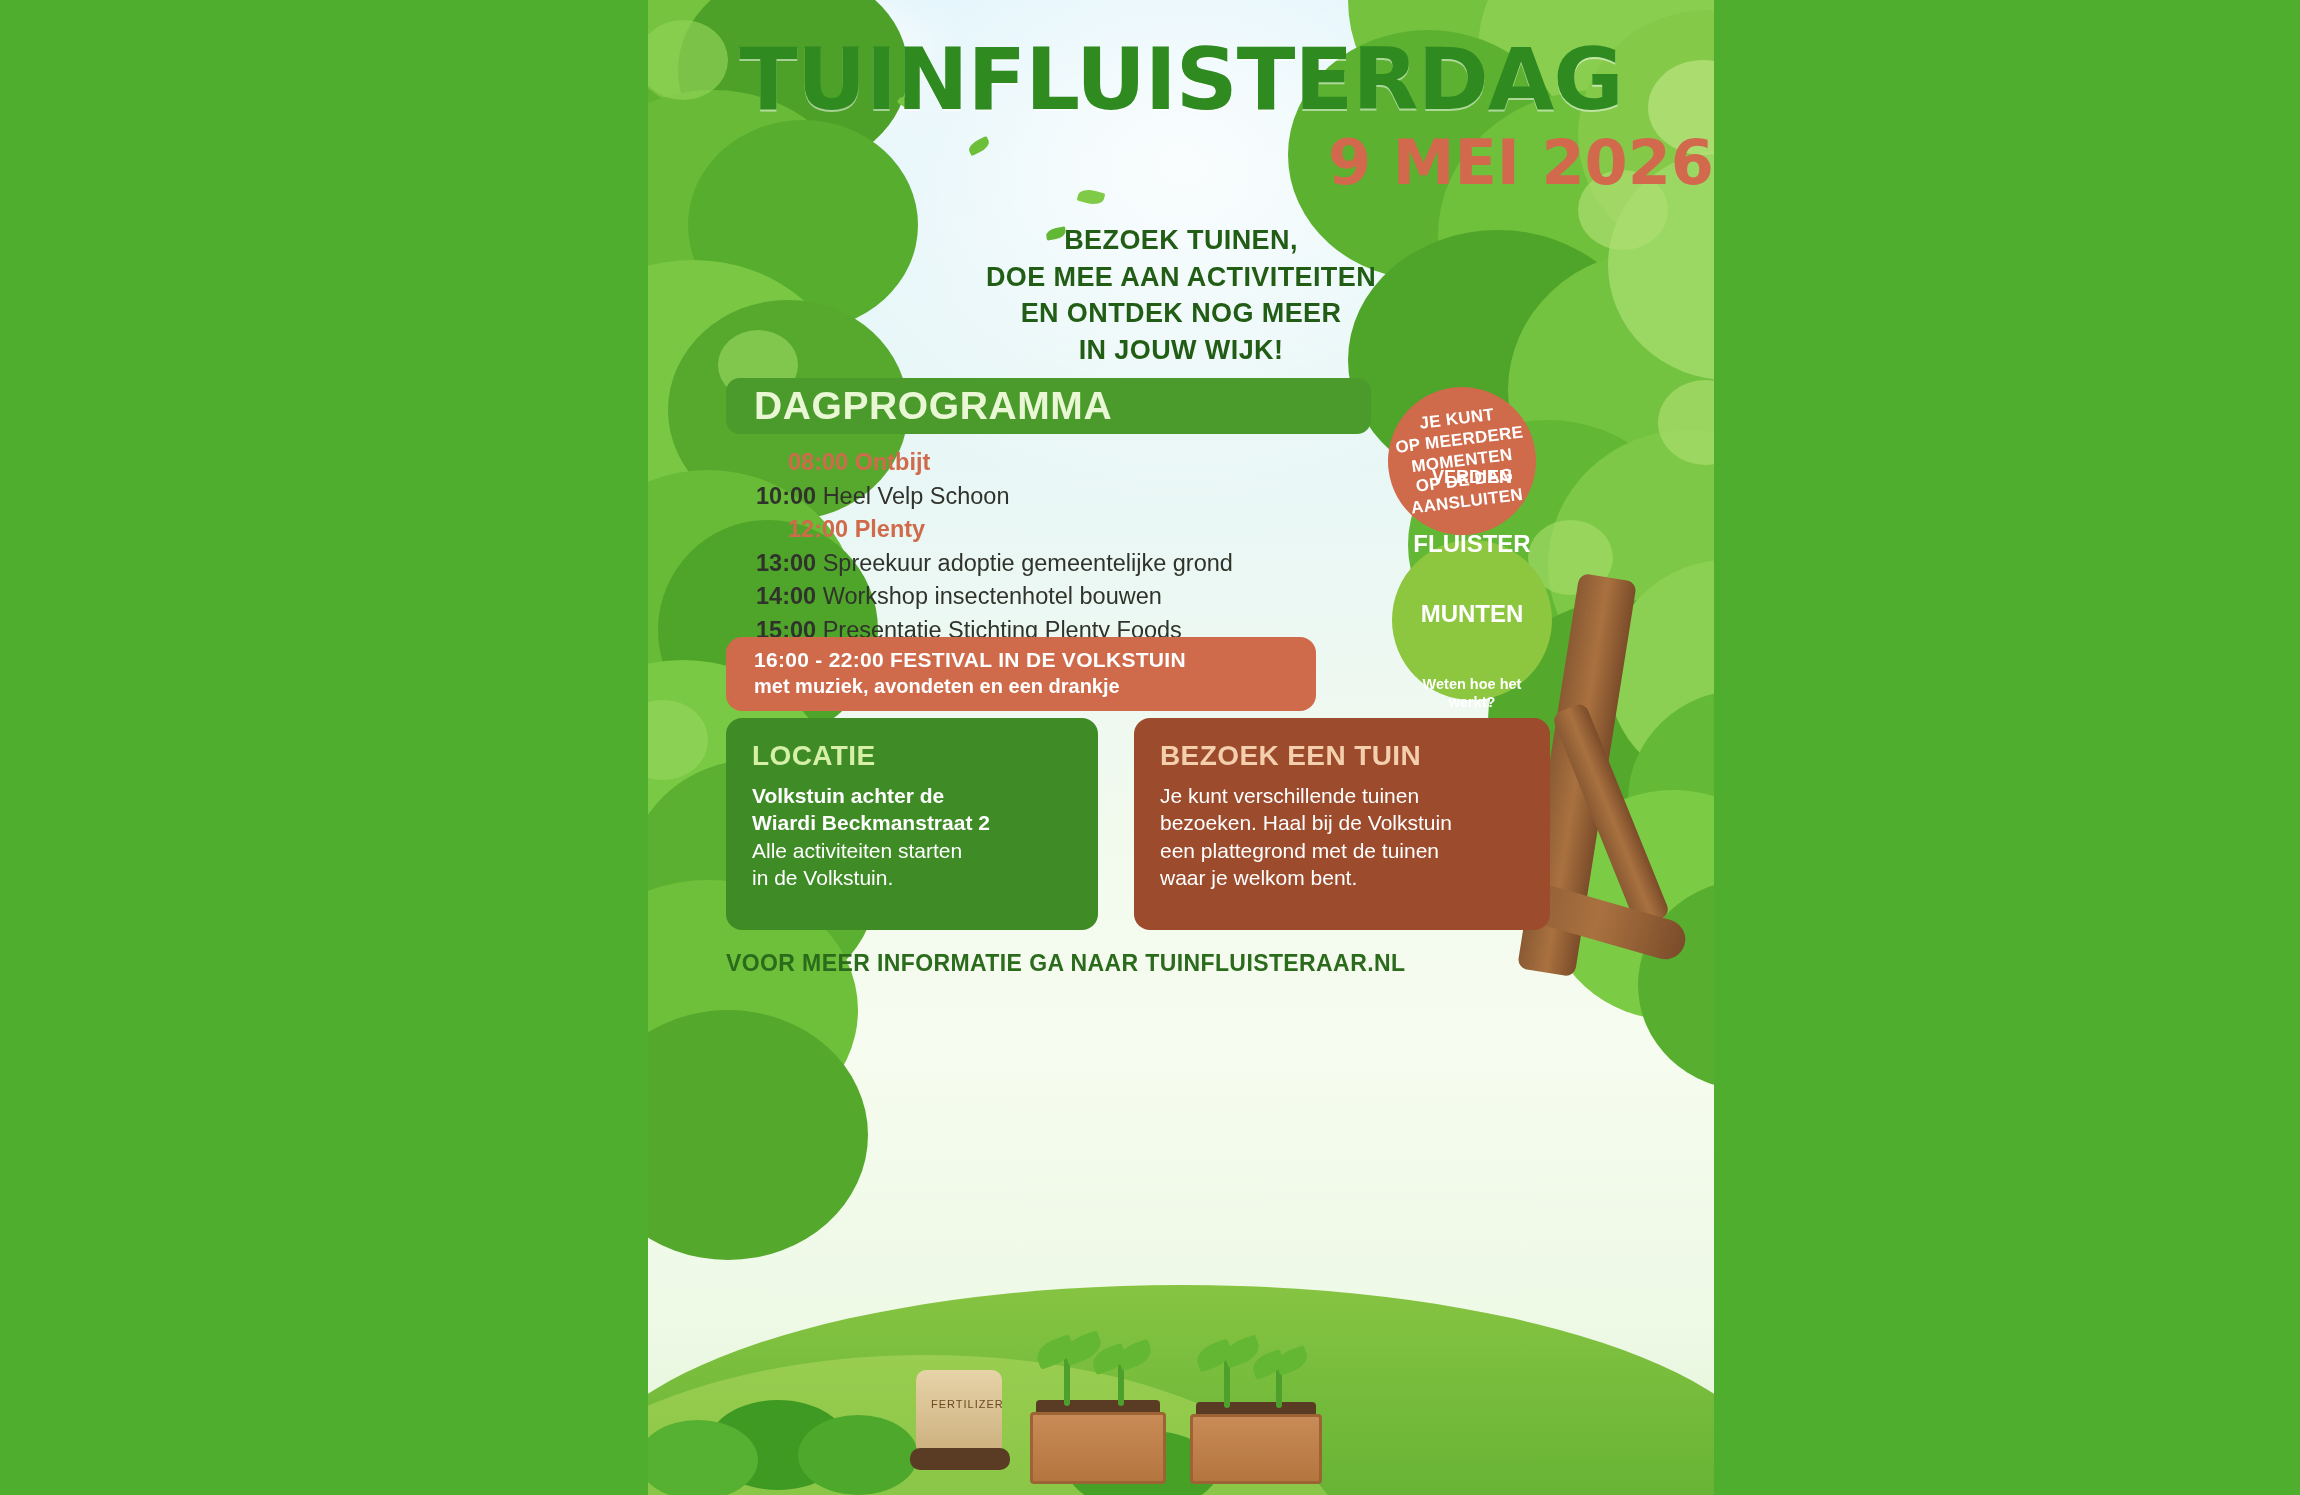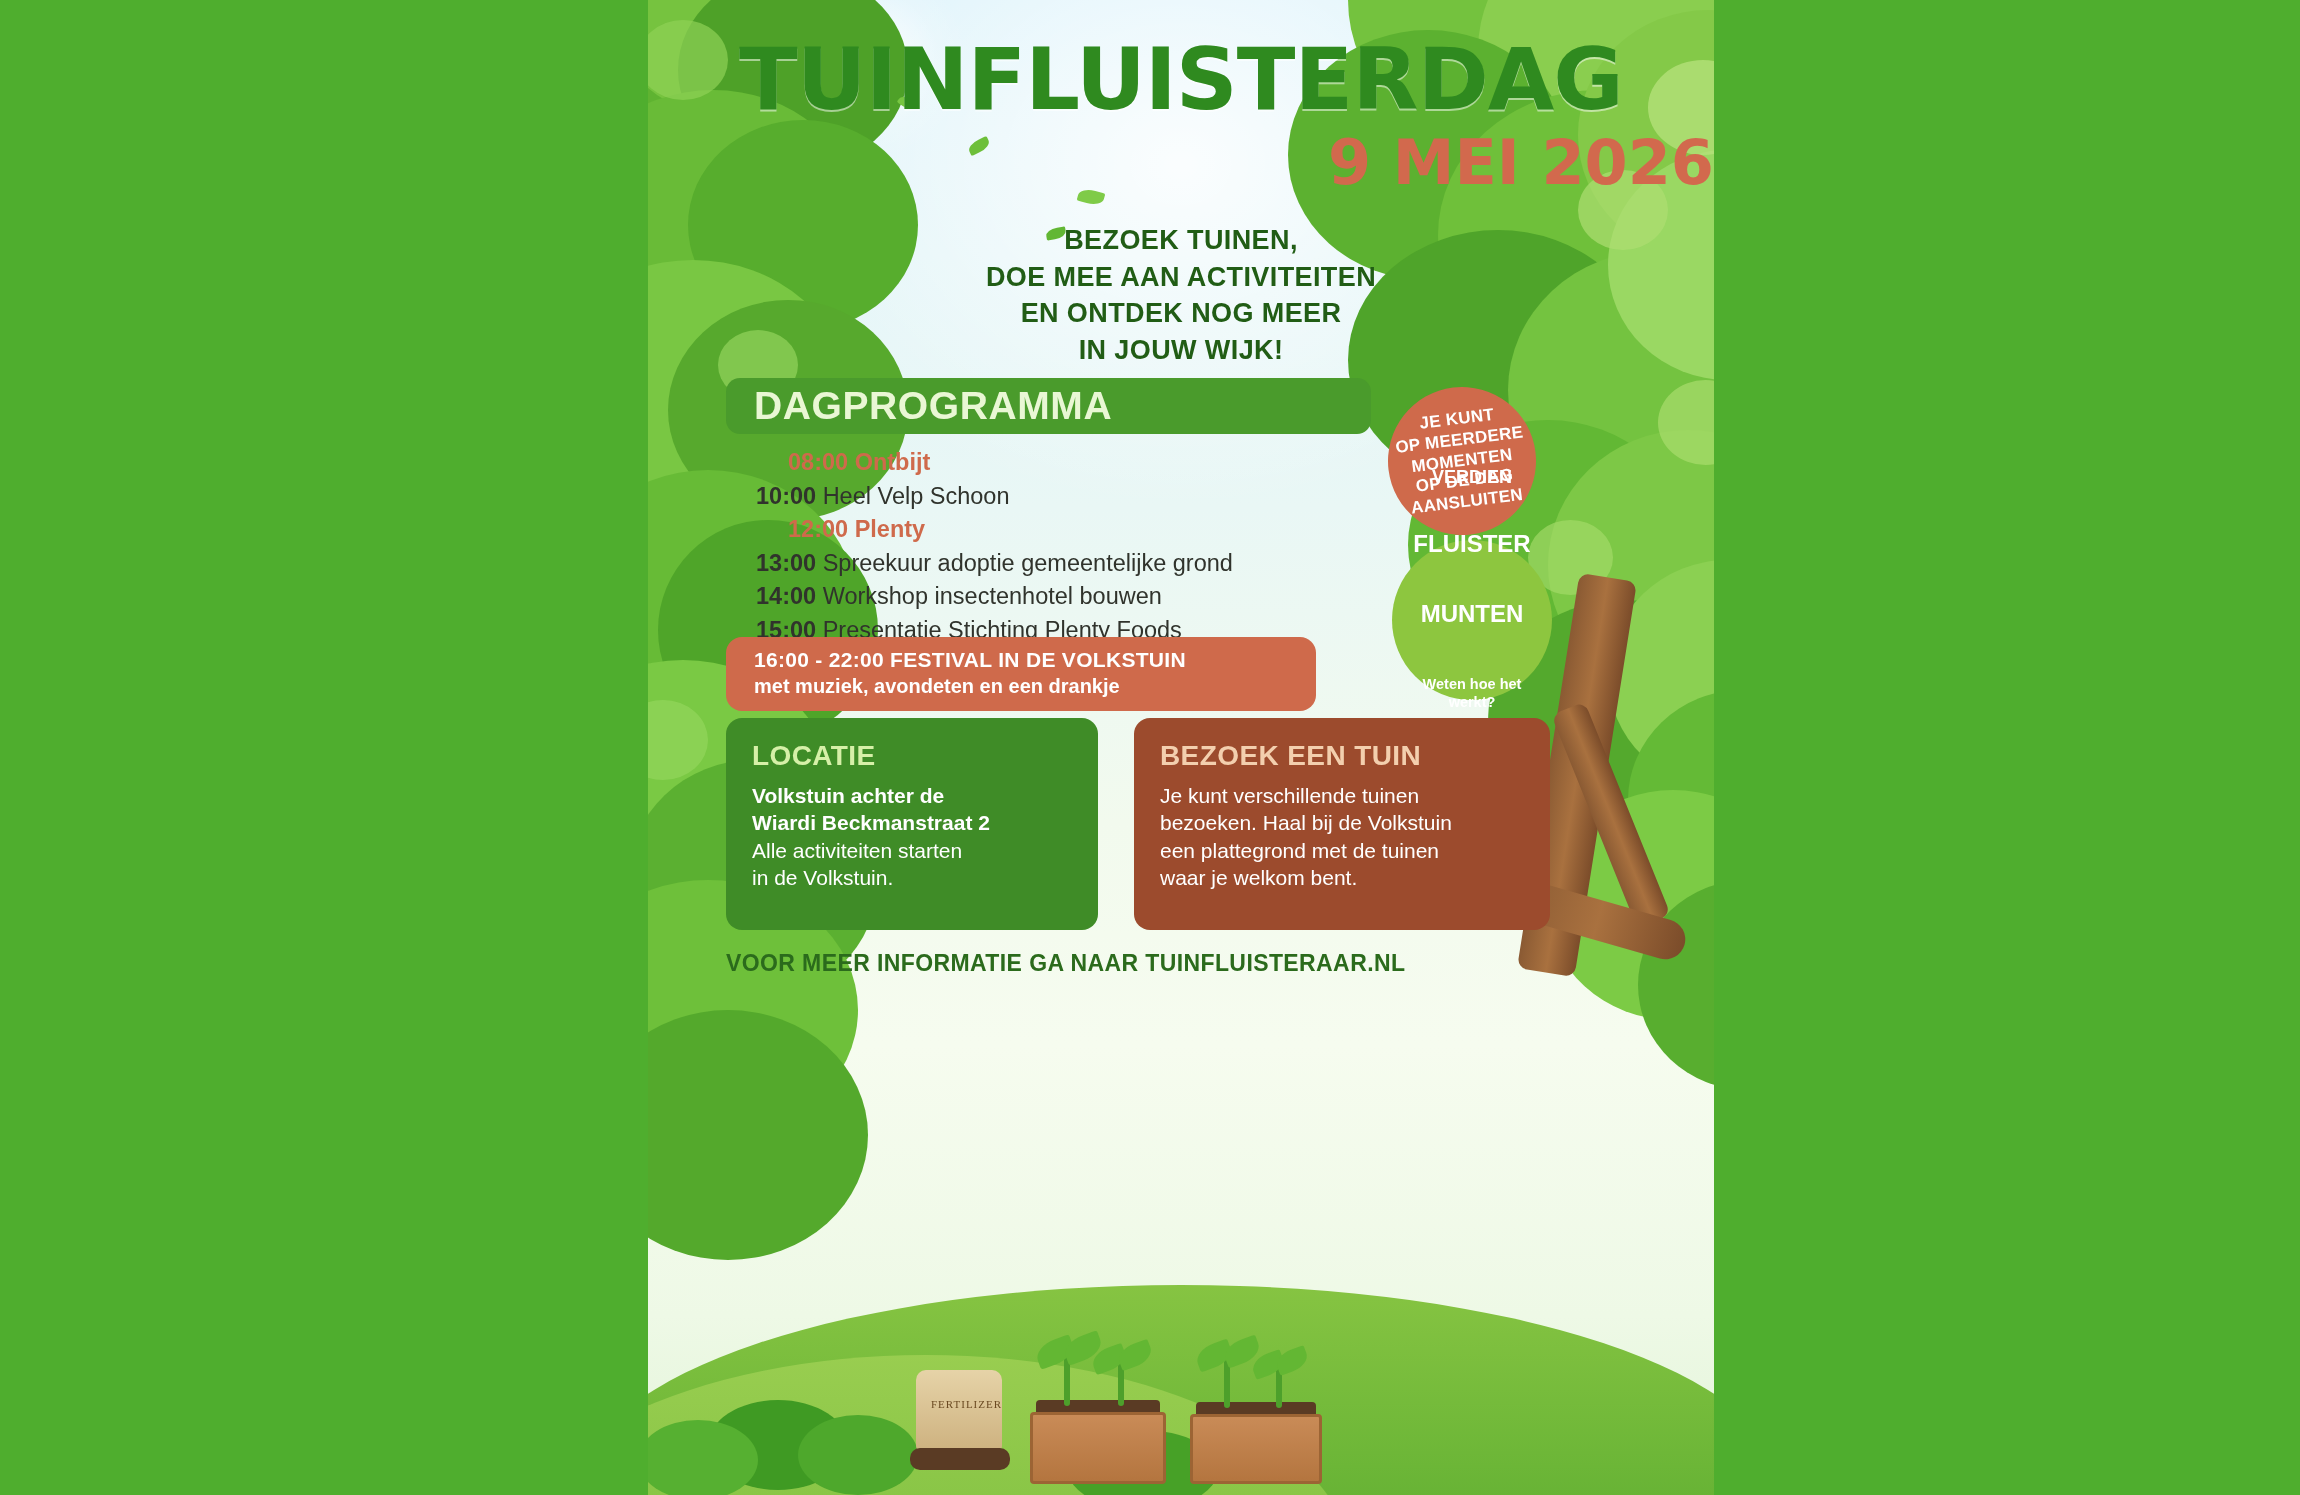--- a/index.html
+++ b/index.html
@@ -288,21 +288,21 @@
   }
   .sack {
     position: absolute;
     background: linear-gradient(180deg, #e6d3a8 0%, #cdb17f 100%);
     border-radius: 10px 10px 6px 6px;
   }
   .sack-label {
     position: absolute;
     font-size: 11px;
     color: #6b4a22;
-    font-family: Liberation Serif, serif;
+    font-family: Liberation Sans, sans-serif;
     letter-spacing: 1px;
     text-align: center;
   }
   .sprout-stem {
     position: absolute;
     background: #4da02b;
     border-radius: 3px;
   }
   .leaf {
     position: absolute;

